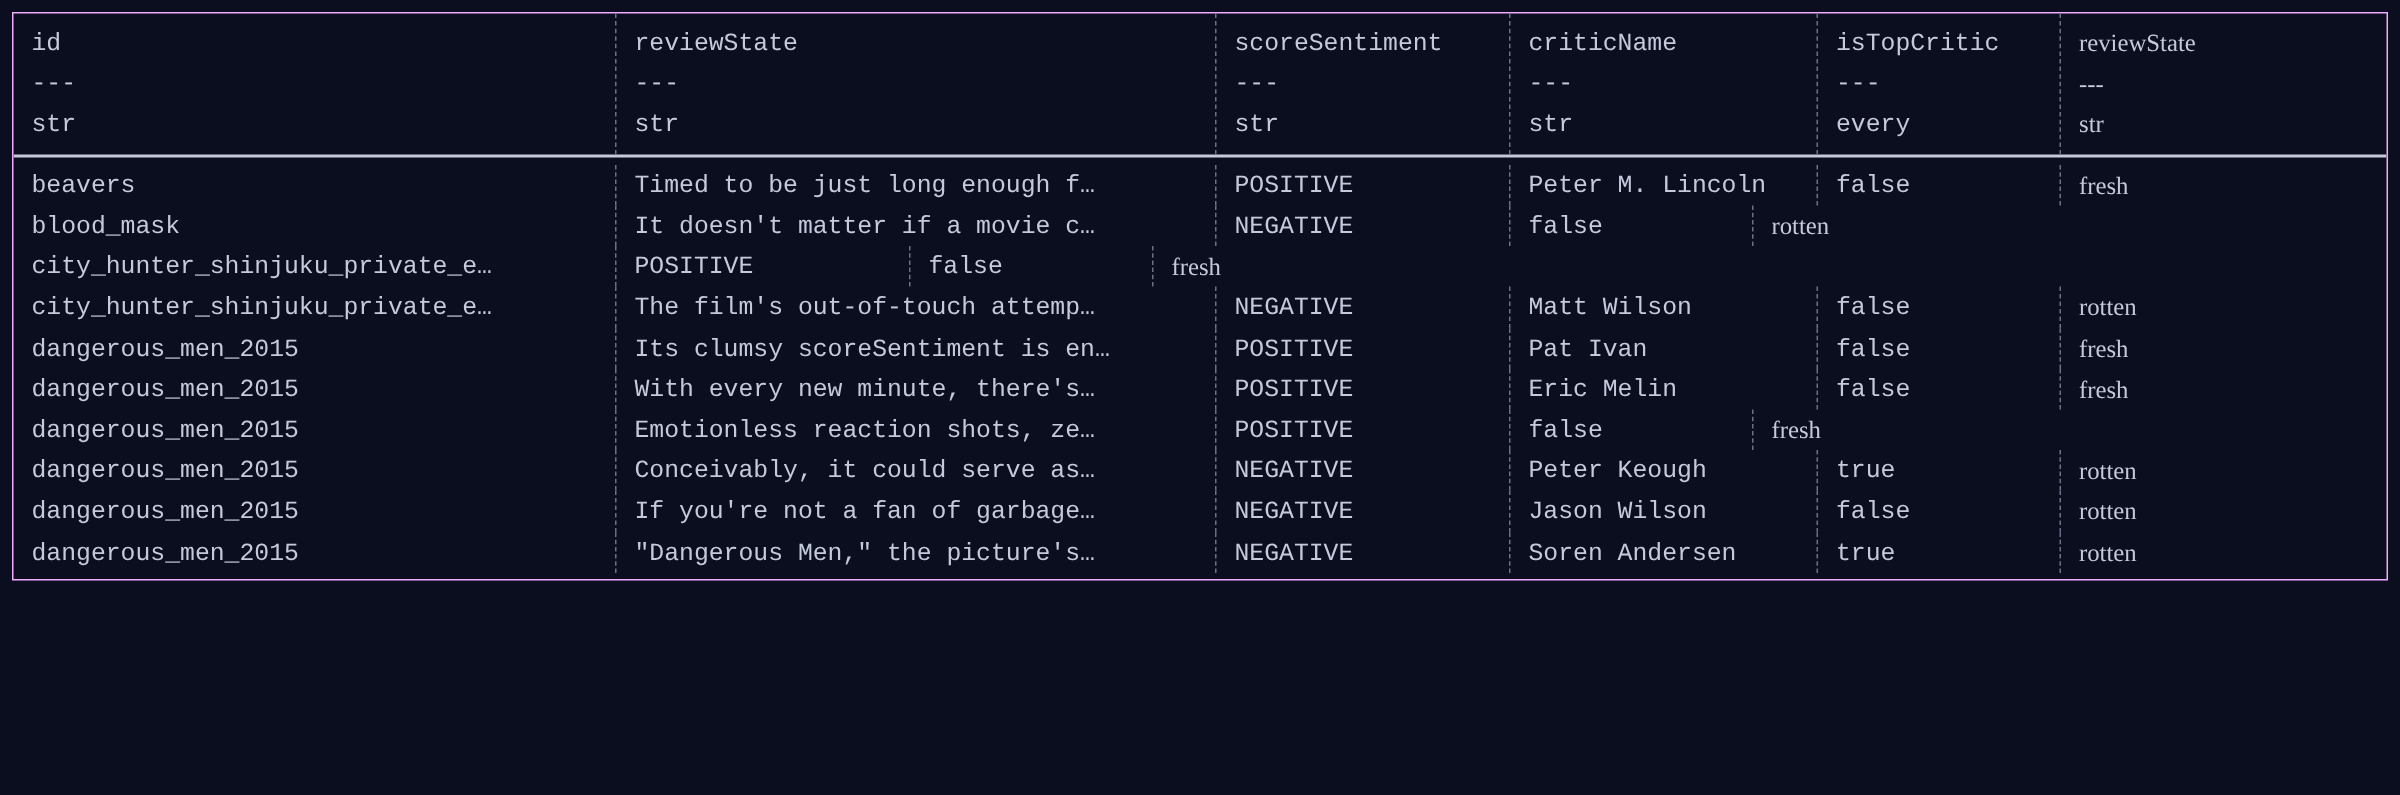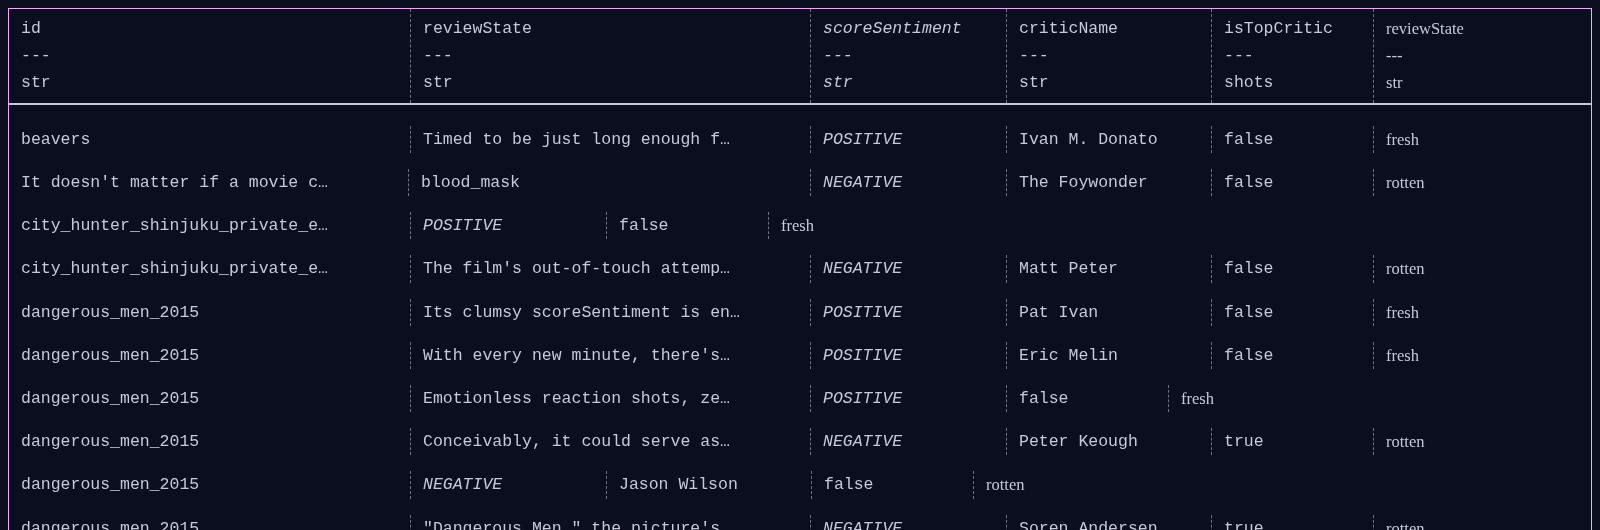--- a/index.html
+++ b/index.html
@@ -34,21 +34,20 @@
       right: 0;
       height: 1px;
       background: #c5c9dc;
     }
     .body-wrap {
       padding-top: 6px;
       padding-bottom: 4px;
     }
     .row {
       display: flex;
-      margin-top: 16px;
     }
     .cell {
       padding: 0 12px;
       white-space: nowrap;
       overflow: hidden;
       text-overflow: ellipsis;
       border-right: 1px dashed #6b7089;
     }
     .cell:last-child {
       border-right: none;
@@ -61,21 +60,21 @@
     }
     .header .cell:last-child {
       border-right: none;
     }
     .col-name, .col-sep, .col-type {
       display: block;
     }
     
     .c0 { width: 402px; flex: 0 0 402px; }
     .c1 { width: 400px; flex: 0 0 400px; }
-    .c2 { width: 196px; flex: 0 0 196px; font-style: italic; }
+    .c2 { width: 196px; flex: 0 0 196px; }
     .c3 { width: 205px; flex: 0 0 205px; }
     .c4 { width: 162px; flex: 0 0 162px; }
     .c5 { width: 165px; flex: 0 0 165px; }
   </style>
 </head>
 <body>
 
 <div class="table">
   <div class="header">
     <div class="cell c0">
@@ -94,56 +93,55 @@
       <span class="col-type">str</span>
     </div>
     <div class="cell c3">
       <span class="col-name">criticName</span>
       <span class="col-sep">---</span>
       <span class="col-type">str</span>
     </div>
     <div class="cell c4">
       <span class="col-name">isTopCritic</span>
       <span class="col-sep">---</span>
-      <span class="col-type">shots</span>
+      <span class="col-type">every</span>
     </div>
     <div class="cell c5">
       <span class="col-name">reviewState</span>
       <span class="col-sep">---</span>
       <span class="col-type">str</span>
     </div>
   </div>
   <div class="body-wrap" id="tbody">
   <div class="row">
         <div class="cell c0">beavers</div>
         <div class="cell c1">Timed to be just long enough f…</div>
         <div class="cell c2">POSITIVE</div>
-        <div class="cell c3">Ivan M. Donato</div>
+        <div class="cell c3">Peter M. Lincoln</div>
         <div class="cell c4">false</div>
         <div class="cell c5">fresh</div>
       </div>
       <div class="row">
+        <div class="cell c0">blood_mask</div>
         <div class="cell c1">It doesn't matter if a movie c…</div>
-        <div class="cell c0">blood_mask</div>
         <div class="cell c2">NEGATIVE</div>
-        <div class="cell c3">The Foywonder</div>
         <div class="cell c4">false</div>
         <div class="cell c5">rotten</div>
       </div>
       <div class="row">
         <div class="cell c0">city_hunter_shinjuku_private_e…</div>
         <div class="cell c2">POSITIVE</div>
         <div class="cell c4">false</div>
         <div class="cell c5">fresh</div>
       </div>
       <div class="row">
         <div class="cell c0">city_hunter_shinjuku_private_e…</div>
         <div class="cell c1">The film's out-of-touch attemp…</div>
         <div class="cell c2">NEGATIVE</div>
-        <div class="cell c3">Matt Peter</div>
+        <div class="cell c3">Matt Wilson</div>
         <div class="cell c4">false</div>
         <div class="cell c5">rotten</div>
       </div>
       <div class="row">
         <div class="cell c0">dangerous_men_2015</div>
         <div class="cell c1">Its clumsy scoreSentiment is en…</div>
         <div class="cell c2">POSITIVE</div>
         <div class="cell c3">Pat Ivan</div>
         <div class="cell c4">false</div>
         <div class="cell c5">fresh</div>
@@ -166,20 +164,21 @@
       <div class="row">
         <div class="cell c0">dangerous_men_2015</div>
         <div class="cell c1">Conceivably, it could serve as…</div>
         <div class="cell c2">NEGATIVE</div>
         <div class="cell c3">Peter Keough</div>
         <div class="cell c4">true</div>
         <div class="cell c5">rotten</div>
       </div>
       <div class="row">
         <div class="cell c0">dangerous_men_2015</div>
+        <div class="cell c1">If you're not a fan of garbage…</div>
         <div class="cell c2">NEGATIVE</div>
         <div class="cell c3">Jason Wilson</div>
         <div class="cell c4">false</div>
         <div class="cell c5">rotten</div>
       </div>
       <div class="row">
         <div class="cell c0">dangerous_men_2015</div>
         <div class="cell c1">"Dangerous Men," the picture's…</div>
         <div class="cell c2">NEGATIVE</div>
         <div class="cell c3">Soren Andersen</div>

